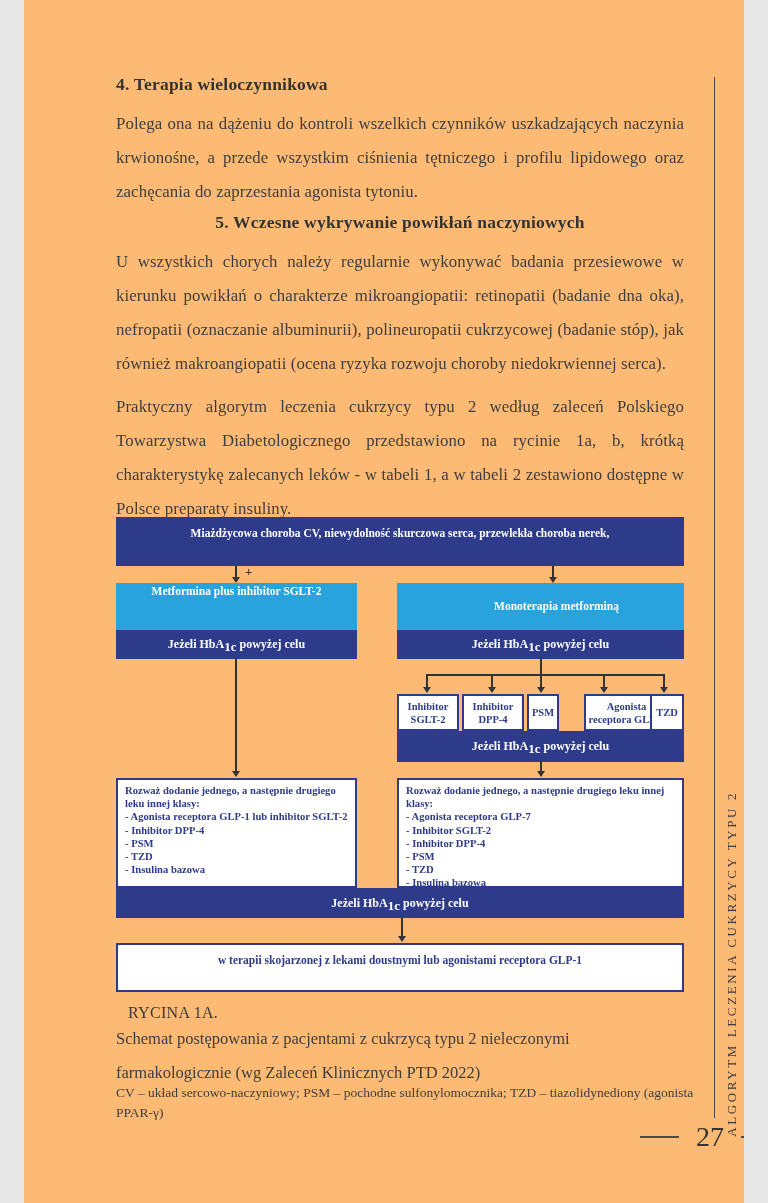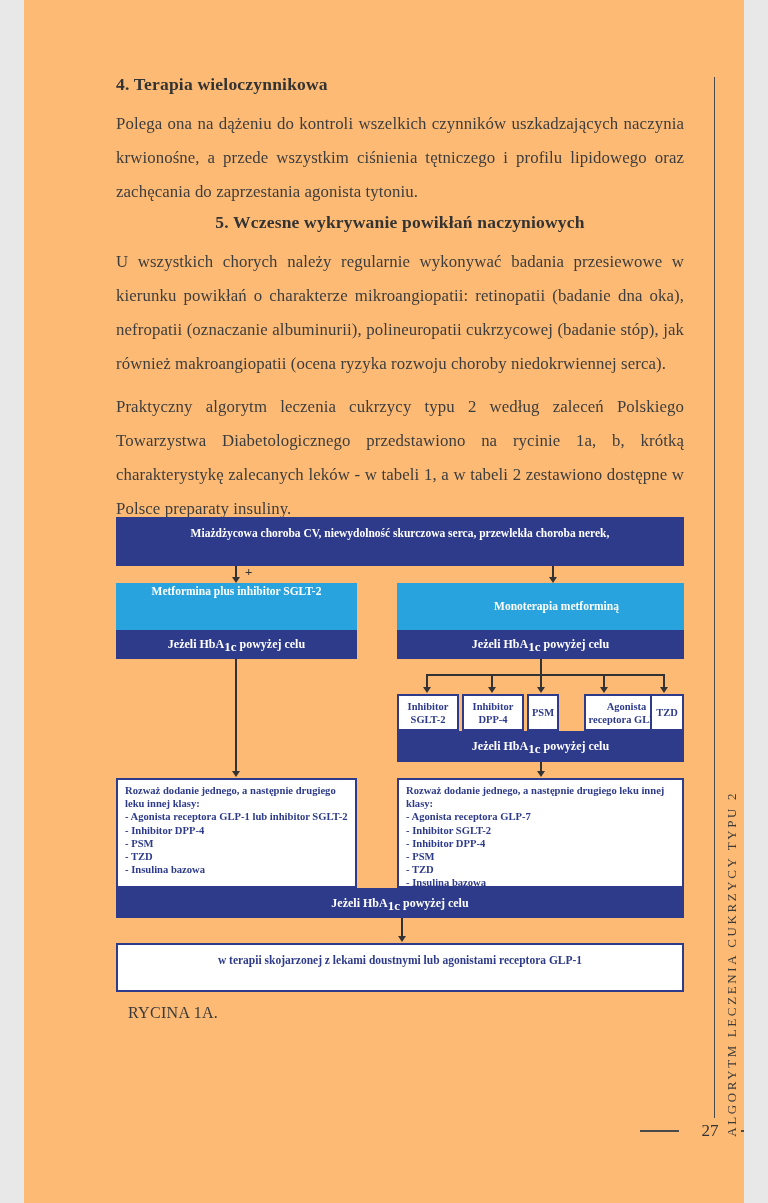--- a/index.html
+++ b/index.html
@@ -36,21 +36,21 @@
   
   .vrule{position:absolute;left:690px;top:77px;width:1px;height:1041px;background:#4a4a4a;}
   .vtext{
     position:absolute;left:700px;top:791px;
     writing-mode:vertical-rl;transform:rotate(180deg);
     font-size:13px;letter-spacing:2.6px;color:#3b3b3b;white-space:nowrap;
   }
   .pgrow{position:absolute;left:616px;top:1121px;width:140px;display:flex;
          align-items:center;justify-content:space-between;}
   .pgdash{width:39px;height:2px;background:#4a4a4a;}
-  .pgnum{font-size:17px;color:#333;}
+  .pgnum{font-size:28px;color:#333;}
 </style>
 </head>
 <body>
 
 <div class="page" style="--navy:#2e3b8a;--lblue:#29a3dd;">
 
   <div class="abs heading" style="left:92px;top:74px;width:568px;">4. Terapia wieloczynnikowa</div>
   <div class="abs body-p" style="left:92px;top:107px;width:568px;">Polega ona na dążeniu do kontroli wszelkich czynników uszkadzających naczynia krwionośne, a przede wszystkim ciśnienia tętniczego i profilu lipidowego oraz zachęcania do zaprzestania agonista tytoniu.</div>
 
   <div class="abs heading" style="left:92px;top:212px;width:568px;text-align:center;">5. Wczesne wykrywanie powikłań naczyniowych</div>
@@ -135,20 +135,22 @@
 
     <div class="fb vline" style="left:285px;top:401px;height:18px;"></div>
     <div class="fb ahead" style="left:282px;top:419px;"></div>
 
     <div class="fb wbox flowtxt" style="left:0;top:426px;width:568px;height:49px;padding-top:7px;text-align:center;">
       <div>w terapii skojarzonej z lekami doustnymi lub agonistami receptora GLP-1</div>
     </div>
   </div>
 
   <div class="abs cap-label" style="left:92px;top:1004px;width:568px;margin-left:12px;">RYCINA 1A.</div>
+  <div class="abs cap-text" style="left:92px;top:1022px;width:568px;">Schemat postępowania z pacjentami z cukrzycą typu 2 nieleczonymi farmakologicznie (wg Zaleceń Klinicznych PTD 2022)</div>
+  <div class="abs footnote" style="left:92px;top:1083px;width:590px;">CV – układ sercowo-naczyniowy; PSM – pochodne sulfonylomocznika; TZD – tiazolidynediony (agonista PPAR-γ)</div>
 
   <div class="vrule"></div>
   <div class="vtext">ALGORYTM LECZENIA CUKRZYCY TYPU 2</div>
 
   <div class="pgrow">
     <span class="pgdash"></span>
     <span class="pgnum">27</span>
     <span class="pgdash"></span>
   </div>
 </div>

